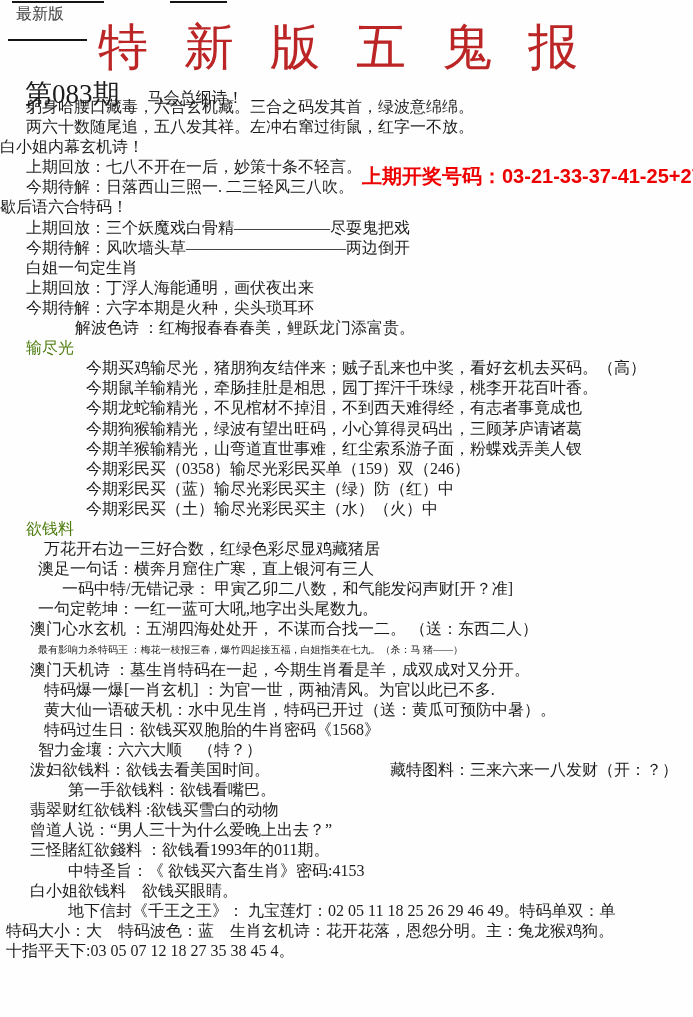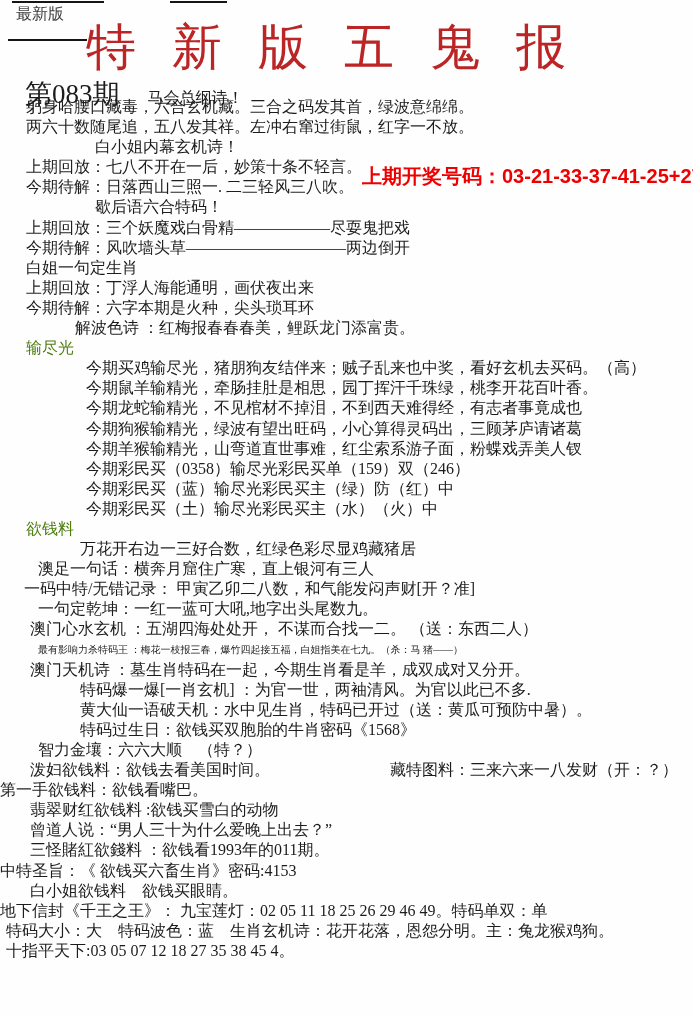--- a/index.html
+++ b/index.html
@@ -10,42 +10,42 @@
     overflow:hidden;
     font-family:"Liberation Serif","DejaVu Serif",serif;
     color:#1c1c1c;
   }
   .bar{position:absolute;background:#151515;height:2px;}
   .bar1{left:12px;top:1px;width:92px;}
   .bar2{left:170px;top:1px;width:57px;}
   .bar3{left:8px;top:39px;width:79px;}
   .edition{position:absolute;left:16px;top:4px;font-size:16px;color:#404040;text-align:center;}
   .title{
-    position:absolute;left:86px;top:20px;margin:0;
+    position:absolute;left:98px;top:20px;margin:0;
     font-size:50px;line-height:54px;font-weight:normal;
     letter-spacing:36px;color:#bb2525;white-space:nowrap;
   }
   .issue-row{position:absolute;left:25px;top:76px;white-space:nowrap;}
   .issue{font-size:27px;font-weight:normal;}
   .issue-sub{font-size:16px;margin-left:28px;}
   .last-draw{
     position:absolute;left:362px;top:163px;
     font-family:"Liberation Sans","DejaVu Sans",sans-serif;
     font-size:20px;font-weight:bold;color:#ee0000;white-space:nowrap;
   }
   .lines{position:absolute;top:97px;left:0;right:0;}
   .ln{height:20.1px;line-height:20.1px;font-size:16px;white-space:nowrap;}
   .red{color:#4d7c0f;}
   .tight{font-size:10px;}
   .rel{position:relative;}
   .right-note{position:absolute;left:390px;top:0;}
   .p6{padding-left:6px}.p26{padding-left:26px}.p30{padding-left:30px}
-  .p38{padding-left:38px}.p45{padding-left:24px}.p55{padding-left:80px}
-  .p60{padding-left:60px}.p68{}.p75{padding-left:75px}
-  .p86{padding-left:86px}.p95{padding-left:95px}
+  .p38{padding-left:38px}.p45{padding-left:62px}.p55{padding-left:44px}
+  .p60{padding-left:60px}.p68{padding-left:68px}.p75{padding-left:75px}
+  .p86{padding-left:86px}.p95{}
 </style>
 </head>
 <body>
 
 <div class="page">
 
   <div class="bar bar1"></div>
   <div class="bar bar2"></div>
   <div class="edition">最新版</div>
   <div class="bar bar3"></div>

